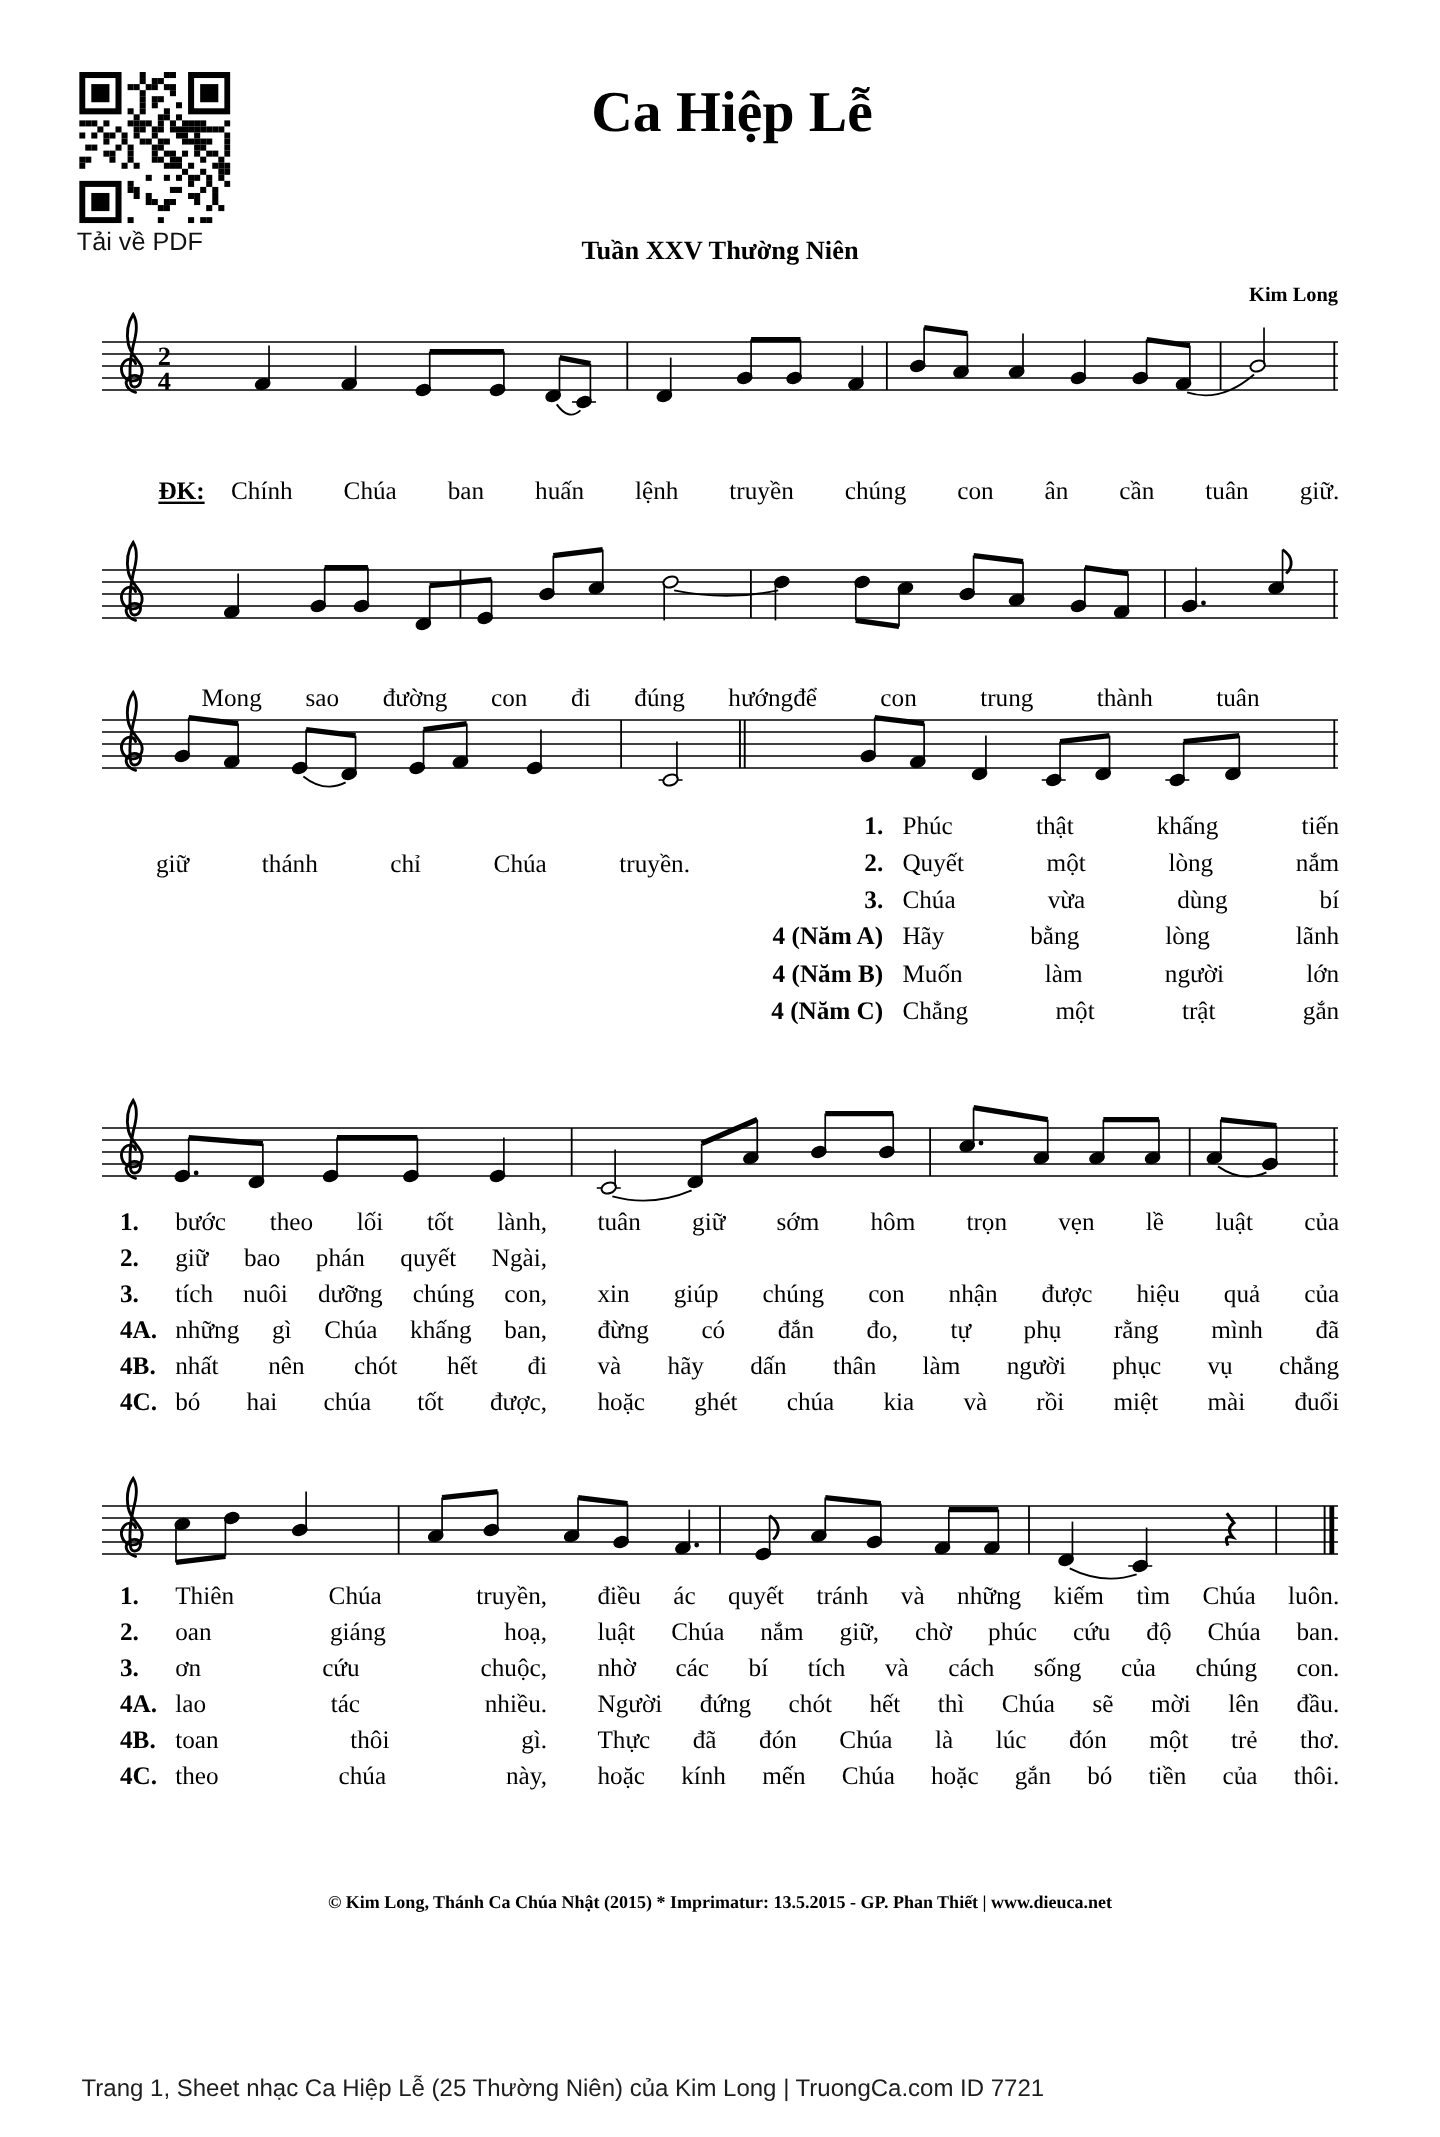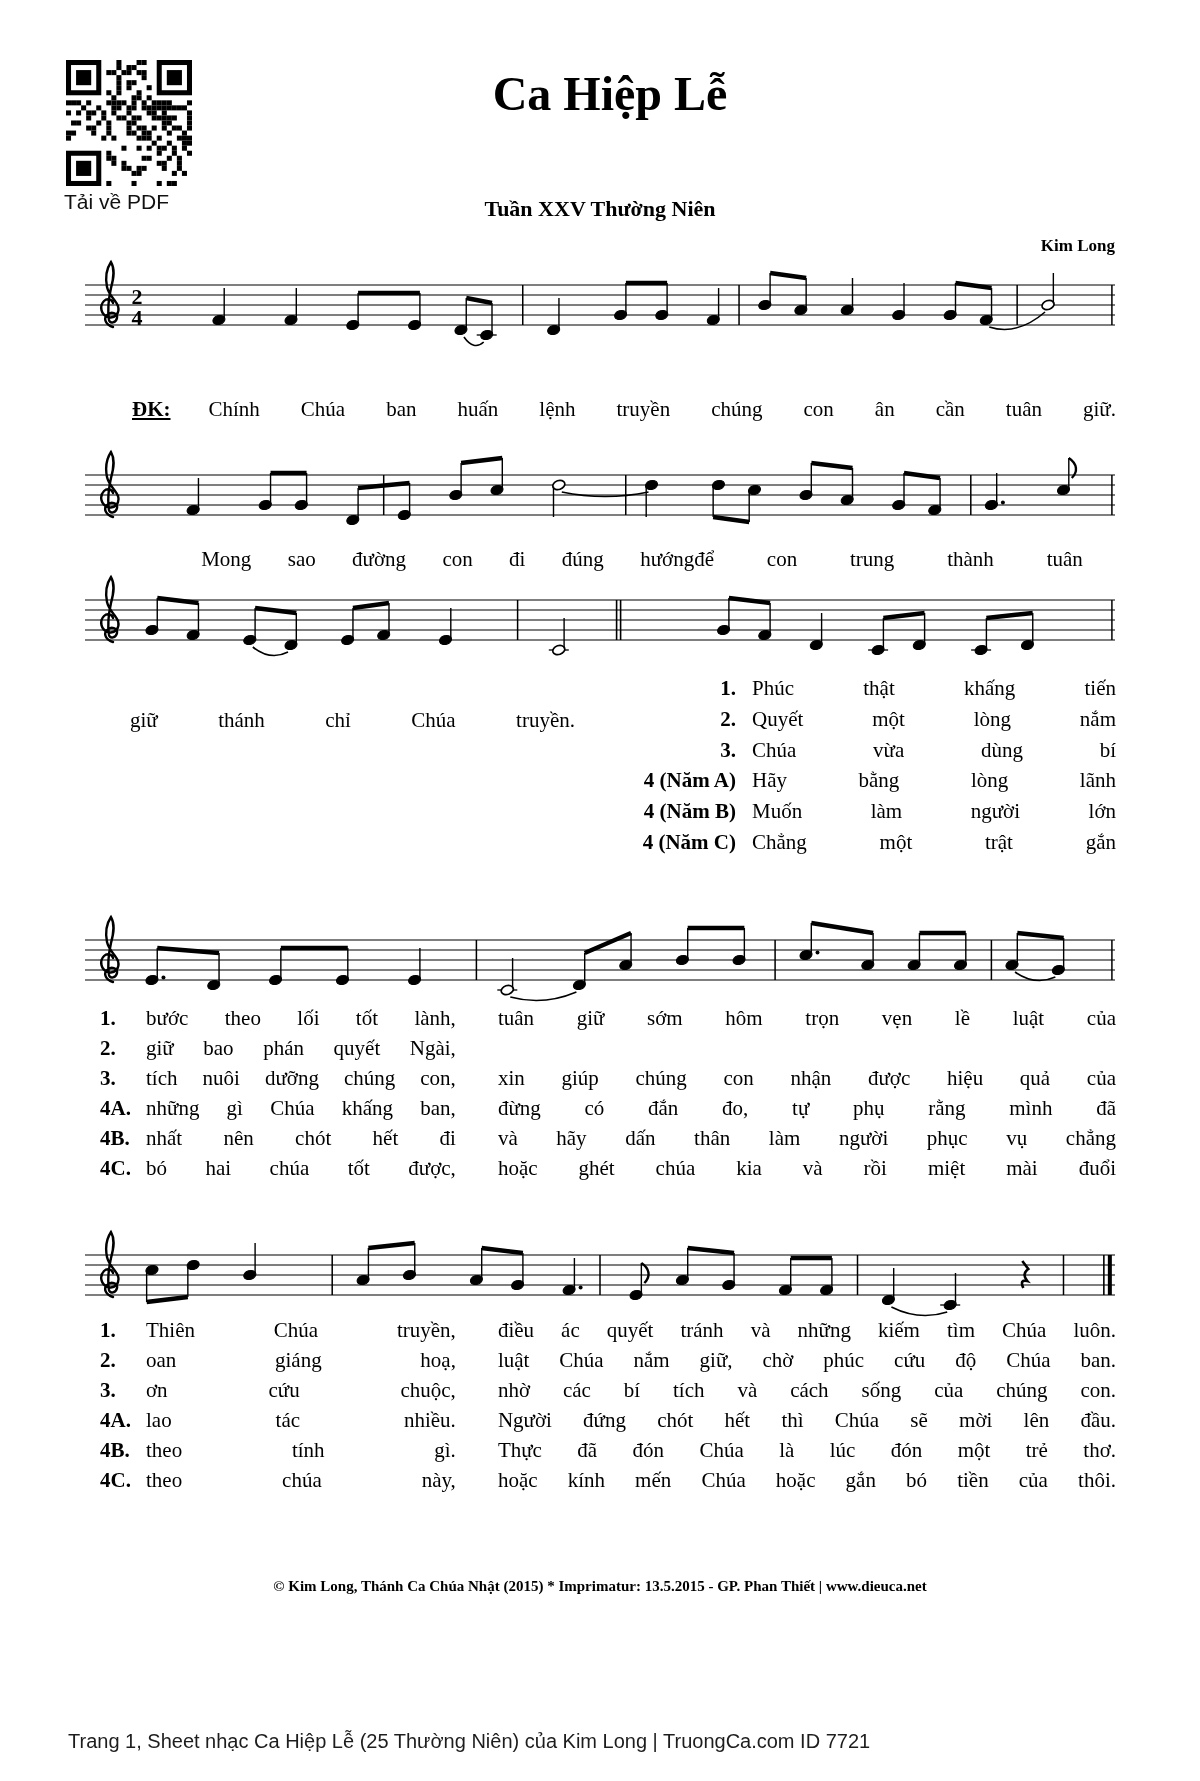--- a/index.html
+++ b/index.html
@@ -37,24 +37,24 @@
   .staff{position:absolute;left:85px;width:1030px;height:110px;}
   .staff svg{display:block;}
   #staff-1{top:250px;}
   #staff-2{top:440px;}
   #staff-3{top:565px;}
   #staff-4{top:905px;}
   #staff-5{top:1220px;}
   
   .lyric{font-size:21px;line-height:26px;}
   .just{text-align:justify;text-align-last:justify;-moz-text-align-last:justify;}
-  .refrain1{position:absolute;left:132px;top:396px;width:984px;display:flex;gap:16px;}
+  .refrain1{position:absolute;left:132px;top:396px;width:984px;display:flex;}
   .refrain1 .lab{font-weight:bold;text-decoration:underline;flex:0 0 auto;margin-right:22px;}
   .refrain1 .txt{flex:1 1 auto;}
-  .refrain2{position:absolute;left:168px;top:546px;width:948px;display:flex;justify-content:center;}
+  .refrain2{position:absolute;left:168px;top:568px;width:948px;display:flex;justify-content:flex-start;}
   .refrain2 .p1{flex:0 0 52%;}
   .refrain2 .p2{flex:0 0 41%;}
   .refrain3{position:absolute;left:130px;top:707px;width:445px;}
   
   .verse-col{position:absolute;left:618px;top:676px;width:498px;}
   .verse-col .row{display:flex;height:30.8px;align-items:baseline;}
   .verse-col .vlab{flex:0 0 118px;text-align:right;font-weight:bold;margin-right:16px;font-size:21px;}
   .verse-col .vtxt{flex:1 1 auto;font-size:21px;}
   
   .verse-block{position:absolute;left:100px;width:1016px;}
@@ -644,21 +644,21 @@
         <div class="vp1 just">ơn cứu chuộc,</div>
         <div class="vp2 just">nhờ các bí tích và cách sống của chúng con.</div>
       </div>
       <div class="row">
         <div class="vnum">4A.</div>
         <div class="vp1 just">lao tác nhiều.</div>
         <div class="vp2 just">Người đứng chót hết thì Chúa sẽ mời lên đầu.</div>
       </div>
       <div class="row">
         <div class="vnum">4B.</div>
-        <div class="vp1 just">theo tính gì.</div>
+        <div class="vp1 just">toan thôi gì.</div>
         <div class="vp2 just">Thực đã đón Chúa là lúc đón một trẻ thơ.</div>
       </div>
       <div class="row">
         <div class="vnum">4C.</div>
         <div class="vp1 just">theo chúa này,</div>
         <div class="vp2 just">hoặc kính mến Chúa hoặc gắn bó tiền của thôi.</div>
       </div>
     </div>
 
   <div class="copyright">© Kim Long, Thánh Ca Chúa Nhật (2015) * Imprimatur: 13.5.2015 - GP. Phan Thiết | www.dieuca.net</div>

